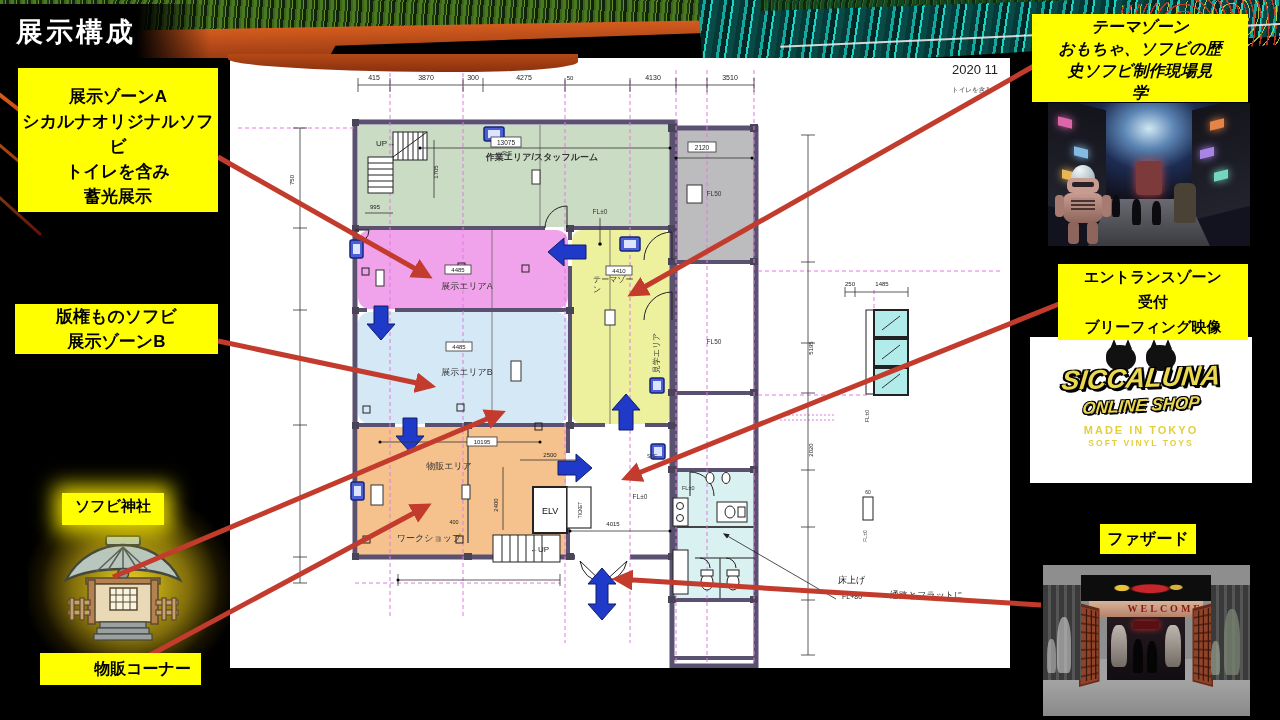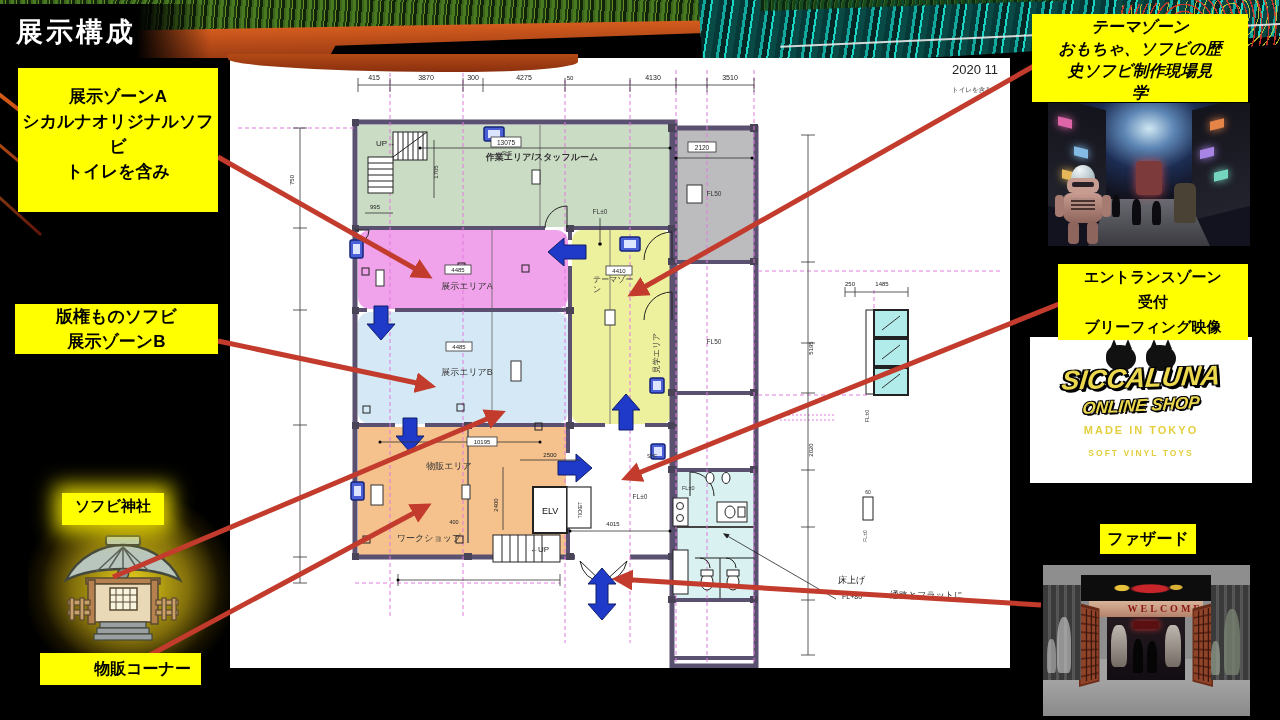--- a/index.html
+++ b/index.html
@@ -70,21 +70,21 @@
   .r-grill{left:15px;top:33px;width:24px;height:12px;background:repeating-linear-gradient(0deg,#4a332e 0 2px,#b08a80 2px 4px);}
   .r-arm{top:30px;width:9px;height:22px;background:#a67c72;border-radius:4px;}
   .r-leg{top:57px;width:11px;height:22px;background:#8e655c;border-radius:4px;}
   .logo-img{left:1030px;top:337px;width:222px;height:146px;background:#fff;color:#e3cf3e;text-align:center;}
   .lg1{margin-top:26px;font-size:27px;font-weight:bold;font-style:italic;letter-spacing:0px;color:#ecd84e;
     transform:rotate(-2deg) skewX(-8deg);
     text-shadow:-2px -1px 0 #000,2px -1px 0 #000,-2px 1px 0 #000,2px 2px 0 #000,3px 3px 0 #000;}
   .lg2{font-size:17px;font-weight:bold;font-style:italic;color:#ecd84e;transform:rotate(-3deg) skewX(-8deg);margin-top:2px;
     text-shadow:-1px -1px 0 #000,1px -1px 0 #000,-1px 1px 0 #000,2px 2px 0 #000;}
   .lg3{font-size:11px;font-weight:bold;letter-spacing:2px;margin-top:8px;color:#e3cf3e;}
-  .lg4{font-size:8.5px;font-weight:bold;letter-spacing:2px;margin-top:12px;color:#e3cf3e;}
+  .lg4{font-size:8.5px;font-weight:bold;letter-spacing:2px;margin-top:2px;color:#e3cf3e;}
   .critter{top:8px;width:30px;height:26px;background:#111;
     border-radius:45% 55% 50% 50%;}
   .critter:before{content:"";position:absolute;left:4px;top:-6px;width:8px;height:10px;background:#111;
     clip-path:polygon(50% 0,100% 100%,0 100%);}
   .critter:after{content:"";position:absolute;right:4px;top:-6px;width:8px;height:10px;background:#111;
     clip-path:polygon(50% 0,100% 100%,0 100%);}
   .facade-img{left:1043px;top:565px;width:207px;height:151px;background:linear-gradient(180deg,#8e8e8e 0 62%,#a2a2a2 62% 78%,#8a8a8a 100%);}
   .fi-store{left:38px;top:10px;width:130px;height:105px;}
   .fi-sign{left:0;top:0;width:130px;height:26px;background:#0d0d0d;display:flex;align-items:center;justify-content:center;}
   .fi-signart{width:86px;height:14px;background:
@@ -446,20 +446,21 @@
       <rect x="39" y="100" width="52" height="6"></rect>
       <rect x="36" y="106" width="58" height="6"></rect>
   </g>
 </svg>
 
 <div class="abs callout co-a">
   <div>展示ゾーンA</div>
   <div>シカルナオリジナルソフ</div>
   <div>ビ</div>
   <div>トイレを含み</div>
+  <div>蓄光展示</div>
 </div>
 <div class="abs callout co-b">
   <div>版権ものソフビ</div>
   <div>展示ゾーンB</div>
 </div>
 <div class="abs callout co-theme">
   <div>テーマゾーン</div>
   <div>おもちゃ、ソフビの歴</div>
   <div>史ソフビ制作現場見</div>
   <div>学</div>

